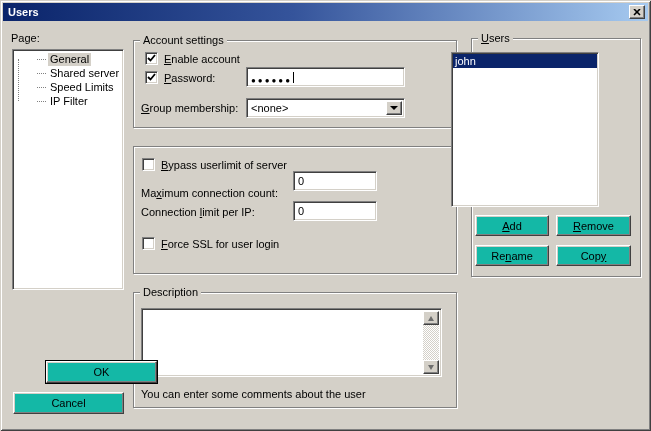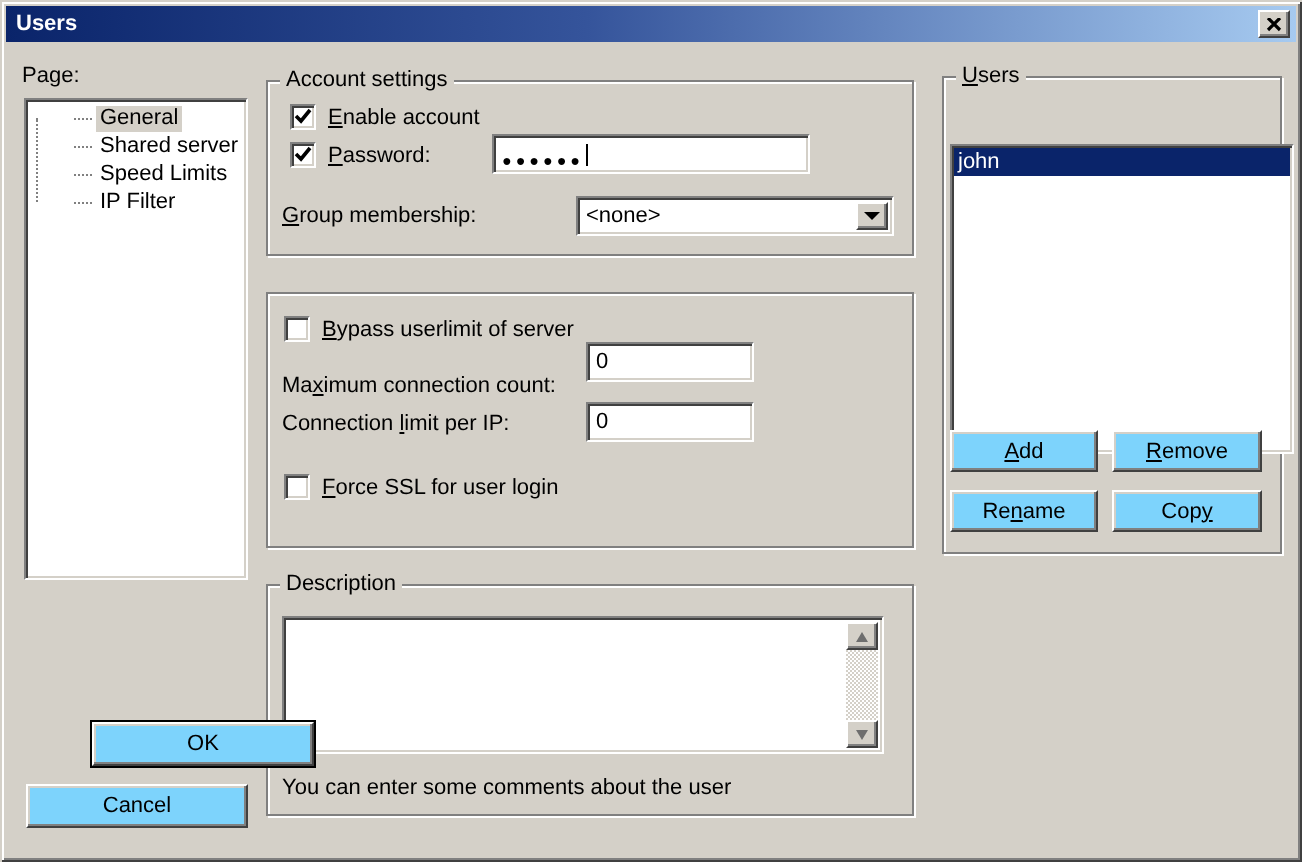--- a/index.html
+++ b/index.html
@@ -42,21 +42,21 @@
     background:#d4d0c8; padding:0 3px; white-space:nowrap;
   }
   
   .sunken {
     position:absolute; background:#fff;
     border:1px solid; border-color:#808080 #ffffff #ffffff #808080;
     box-shadow: inset 1px 1px 0 #404040, inset -1px -1px 0 #d4d0c8;
   }
   
   .btn {
-    position:absolute; background:#7dd3fc;
+    position:absolute; background:#14b8a6;
     border:1px solid; border-color:#ffffff #404040 #404040 #ffffff;
     box-shadow: inset -1px -1px 0 #808080, inset 1px 1px 0 #d4d0c8;
     display:flex; align-items:center; justify-content:center;
     white-space:nowrap;
   }
   .btn-default { box-shadow: inset -1px -1px 0 #808080, inset 1px 1px 0 #d4d0c8, 0 0 0 1px #000; margin-left: 32px; }
   .checkbox {
     position:absolute; width:13px; height:13px; background:#fff;
     border:1px solid; border-color:#808080 #ffffff #ffffff #808080;
     box-shadow: inset 1px 1px 0 #404040, inset -1px -1px 0 #d4d0c8;
@@ -149,21 +149,21 @@
   <div class="checkbox checked" style="left:145px; top:71px;">
     <svg width="9" height="9" viewBox="0 0 9 9">
         <path d="M1 4 L3.5 6.5 L8 1" stroke="#000" stroke-width="1.8" fill="none"></path>
       </svg>
   </div>
   <div class="label" style="left:164px; top:72px;"><u>P</u>assword:</div>
   <div class="sunken" style="left:246px; top:67px; width:159px; height:20px; padding-left:4px;">
     <span class="bullets">●●●●●●</span><span class="caret"></span>
   </div>
   <div class="label" style="left:141px; top:102px;"><u>G</u>roup membership:</div>
-  <div class="sunken" style="left:246px; top:98px; width:159px; height:20px;margin-left:42px;">
+  <div class="sunken" style="left:246px; top:98px; width:159px; height:20px;">
     <div class="field-text">&lt;none&gt;</div>
     <div class="combo-arrow-btn">
       <span class="arrow-down"></span>
     </div>
   </div>
 
   <div class="group" style="left:133px; top:146px; width:324px; height:128px;"></div>
   <div class="checkbox" style="left:142px; top:158px;">
     
   </div>
@@ -193,21 +193,21 @@
       <div class="scroll-btn" style="bottom:0;">
         <span class="arrow-down-g"></span>
       </div>
     </div>
   </div>
   <div class="label" style="left:141px; top:388px;">You can enter some comments about the user</div>
 
   <div class="group" style="left:471px; top:38px; width:170px; height:239px;">
     <span class="group-title"><u>U</u>sers</span>
   </div>
-  <div class="sunken" style="left:475px; top:52px; width:172px; height:155px;margin-top:20px;">
+  <div class="sunken" style="left:451px; top:52px; width:148px; height:155px;">
     <div class="list-row-selected">
       <span>john</span>
     </div>
   </div>
   <div class="btn" style="left:475px; top:215px; width:74px; height:21px;">
     <span><u>A</u>dd</span>
   </div>
   <div class="btn" style="left:556px; top:215px; width:75px; height:21px;">
     <span><u>R</u>emove</span>
   </div>

